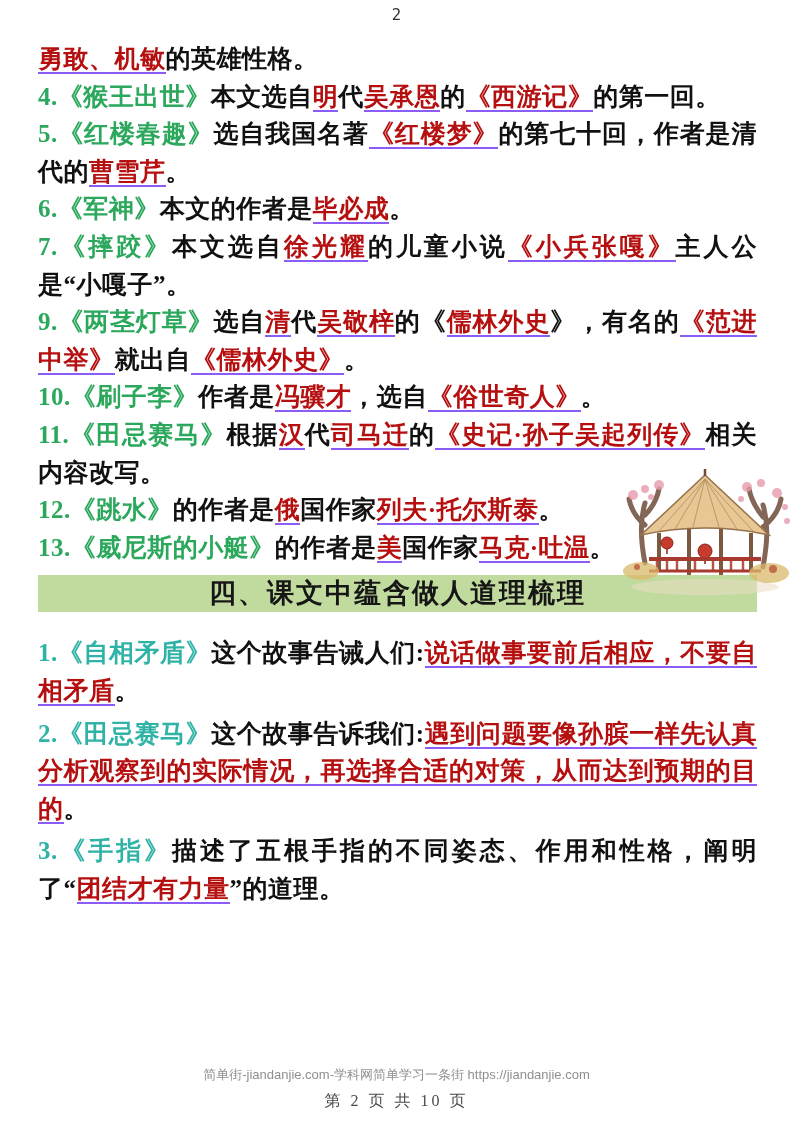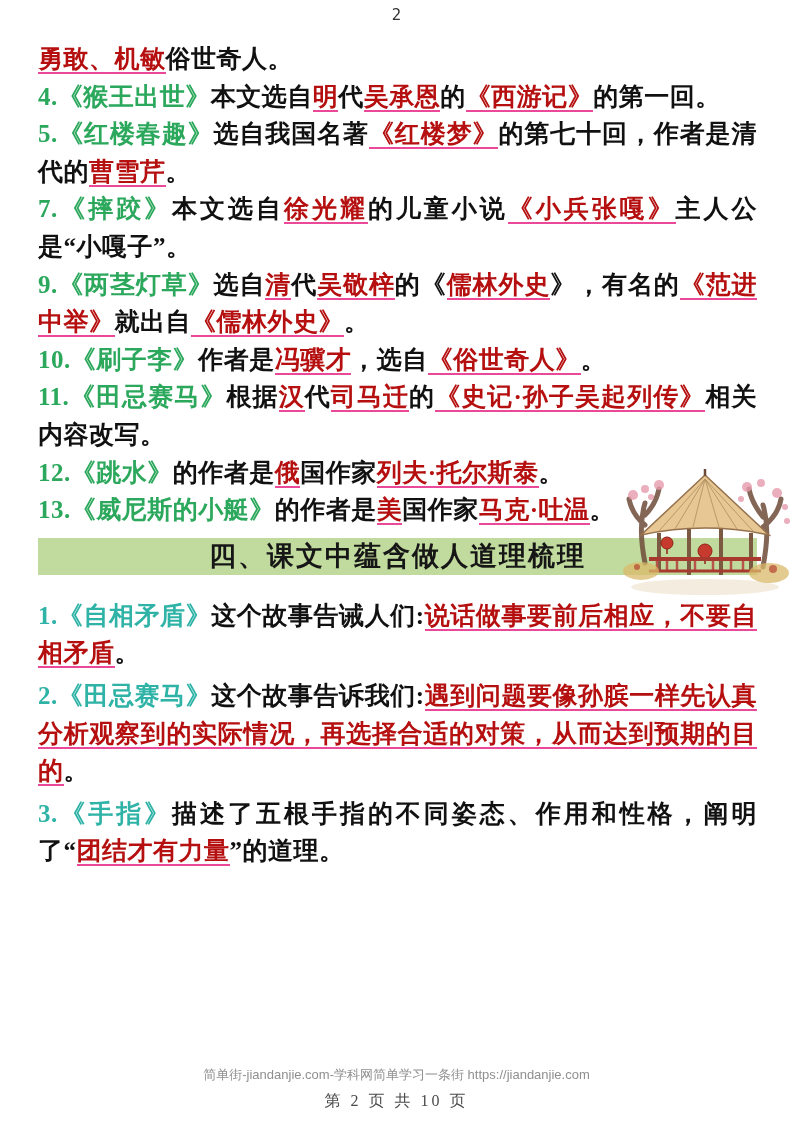--- a/index.html
+++ b/index.html
@@ -26,21 +26,21 @@
     text-align: justify;
     letter-spacing: 0.5px;
     font-weight: 600;
   }
   .doc p.para.s4 { margin: 4px 0 5px 0; }
   .seg-b { color: #111; }
   .seg-g { color: #2ba85c; }
   .seg-t { color: #2fb3a6; }
   .seg-r {
     color: #b50f0f;
-    border-bottom: 2px solid #ec4899;
+    border-bottom: 2px solid #8b5cf6;
     padding-bottom: 0px;
   }
   .section-header {
     background: #c1db9e;
     height: 37px;
     line-height: 37px;
     text-align: center;
     font-size: 27px;
     font-weight: 700;
     color: #161616;
@@ -63,23 +63,24 @@
     text-align: center; color: #4a4a4a; font-size: 16px;
     letter-spacing: 3px;
   }
 </style>
 </head>
 <body>
 
 <div class="page-num">2</div>
 
 <div class="doc">
-    <p class="para"><span class="seg-r">勇敢、机敏</span><span class="seg-b">俗世奇人。</span></p>
+    <p class="para"><span class="seg-r">勇敢、机敏</span><span class="seg-b">的英雄性格。</span></p>
     <p class="para"><span class="seg-g">4.《猴王出世》</span><span class="seg-b">本文选自</span><span class="seg-r">明</span><span class="seg-b">代</span><span class="seg-r">吴承恩</span><span class="seg-b">的</span><span class="seg-r">《西游记》</span><span class="seg-b">的第一回。</span></p>
     <p class="para"><span class="seg-g">5.《红楼春趣》</span><span class="seg-b">选自我国名著</span><span class="seg-r">《红楼梦》</span><span class="seg-b">的第七十回，作者是清代的</span><span class="seg-r">曹雪芹</span><span class="seg-b">。</span></p>
+    <p class="para"><span class="seg-g">6.《军神》</span><span class="seg-b">本文的作者是</span><span class="seg-r">毕必成</span><span class="seg-b">。</span></p>
     <p class="para"><span class="seg-g">7.《摔跤》</span><span class="seg-b">本文选自</span><span class="seg-r">徐光耀</span><span class="seg-b">的儿童小说</span><span class="seg-r">《小兵张嘎》</span><span class="seg-b">主人公是“小嘎子”。</span></p>
     <p class="para"><span class="seg-g">9.《两茎灯草》</span><span class="seg-b">选自</span><span class="seg-r">清</span><span class="seg-b">代</span><span class="seg-r">吴敬梓</span><span class="seg-b">的《</span><span class="seg-r">儒林外史</span><span class="seg-b">》，有名的</span><span class="seg-r">《范进中举》</span><span class="seg-b">就出自</span><span class="seg-r">《儒林外史》</span><span class="seg-b">。</span></p>
     <p class="para"><span class="seg-g">10.《刷子李》</span><span class="seg-b">作者是</span><span class="seg-r">冯骥才</span><span class="seg-b">，选自</span><span class="seg-r">《俗世奇人》</span><span class="seg-b">。</span></p>
     <p class="para"><span class="seg-g">11.《田忌赛马》</span><span class="seg-b">根据</span><span class="seg-r">汉</span><span class="seg-b">代</span><span class="seg-r">司马迁</span><span class="seg-b">的</span><span class="seg-r">《史记·孙子吴起列传》</span><span class="seg-b">相关内容改写。</span></p>
     <p class="para"><span class="seg-g">12.《跳水》</span><span class="seg-b">的作者是</span><span class="seg-r">俄</span><span class="seg-b">国作家</span><span class="seg-r">列夫·托尔斯泰</span><span class="seg-b">。</span></p>
     <p class="para"><span class="seg-g">13.《威尼斯的小艇》</span><span class="seg-b">的作者是</span><span class="seg-r">美</span><span class="seg-b">国作家</span><span class="seg-r">马克·吐温</span><span class="seg-b">。</span></p>
     <div class="section-header">四、课文中蕴含做人道理梳理</div>
     <p class="para s4"><span class="seg-t">1.《自相矛盾》</span><span class="seg-b">这个故事告诫人们:</span><span class="seg-r">说话做事要前后相应，不要自相矛盾</span><span class="seg-b">。</span></p>
     <p class="para s4"><span class="seg-t">2.《田忌赛马》</span><span class="seg-b">这个故事告诉我们:</span><span class="seg-r">遇到问题要像孙膑一样先认真分析观察到的实际情况，再选择合适的对策，从而达到预期的目的</span><span class="seg-b">。</span></p>
     <p class="para s4"><span class="seg-t">3.《手指》</span><span class="seg-b">描述了五根手指的不同姿态、作用和性格，阐明了“</span><span class="seg-r">团结才有力量</span><span class="seg-b">”的道理。</span></p>

